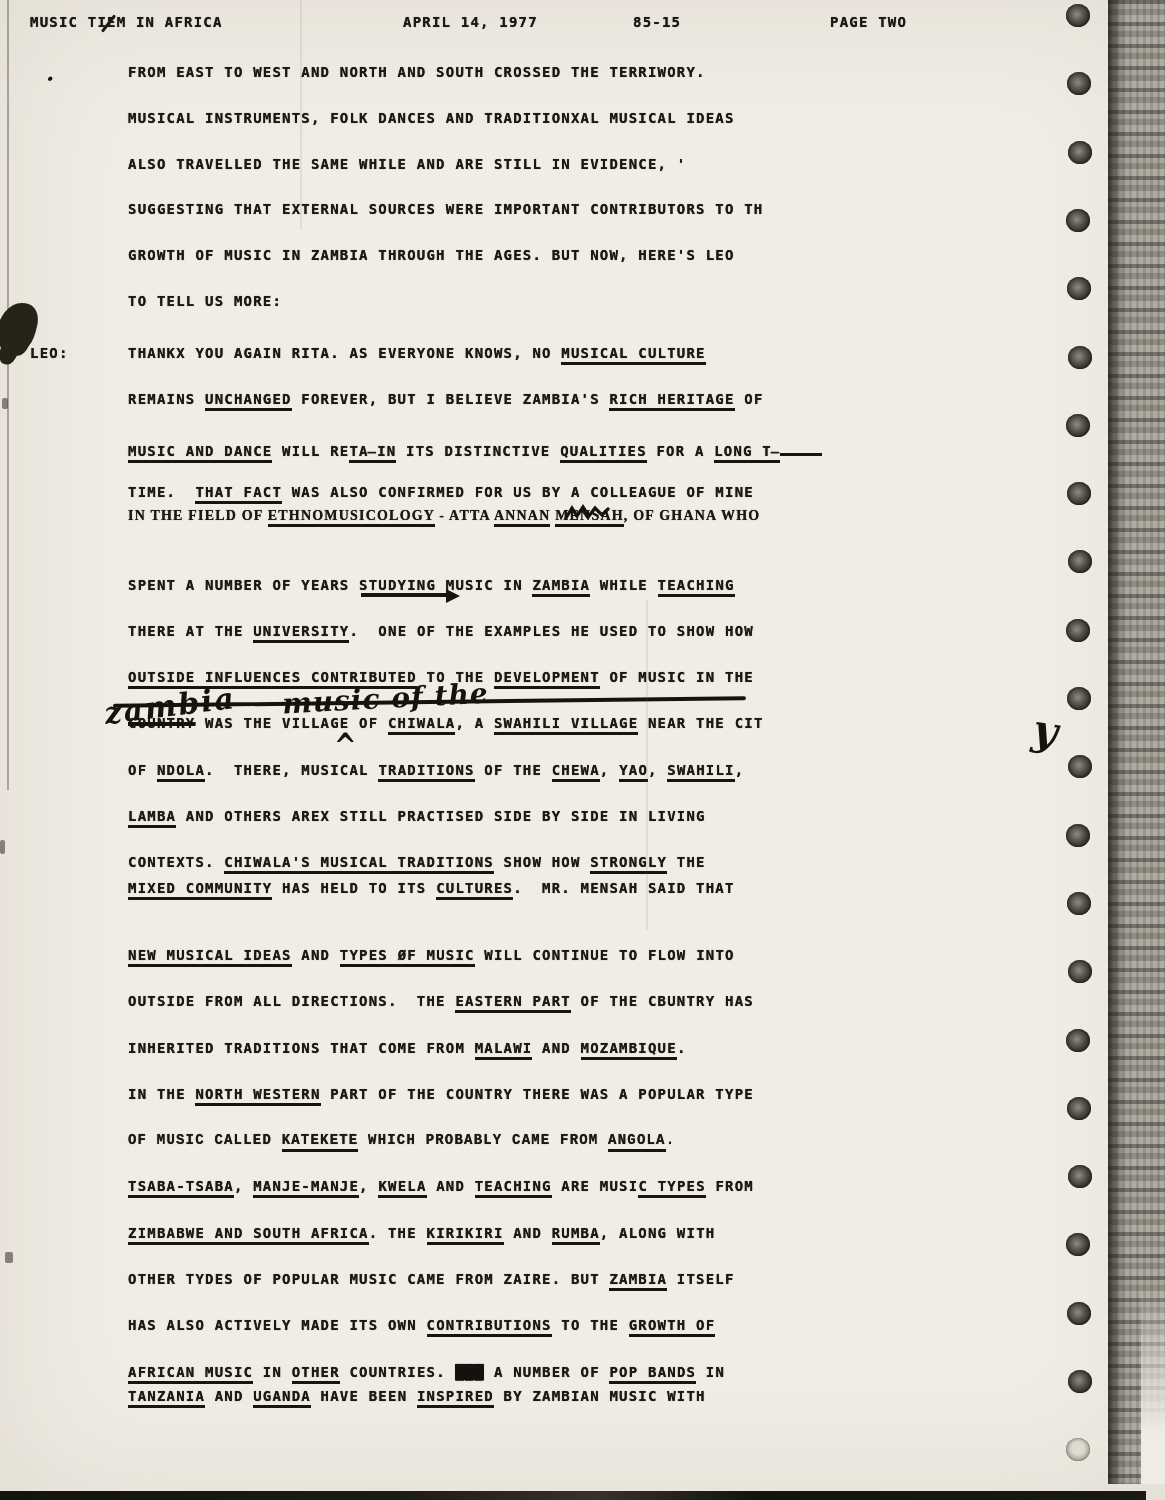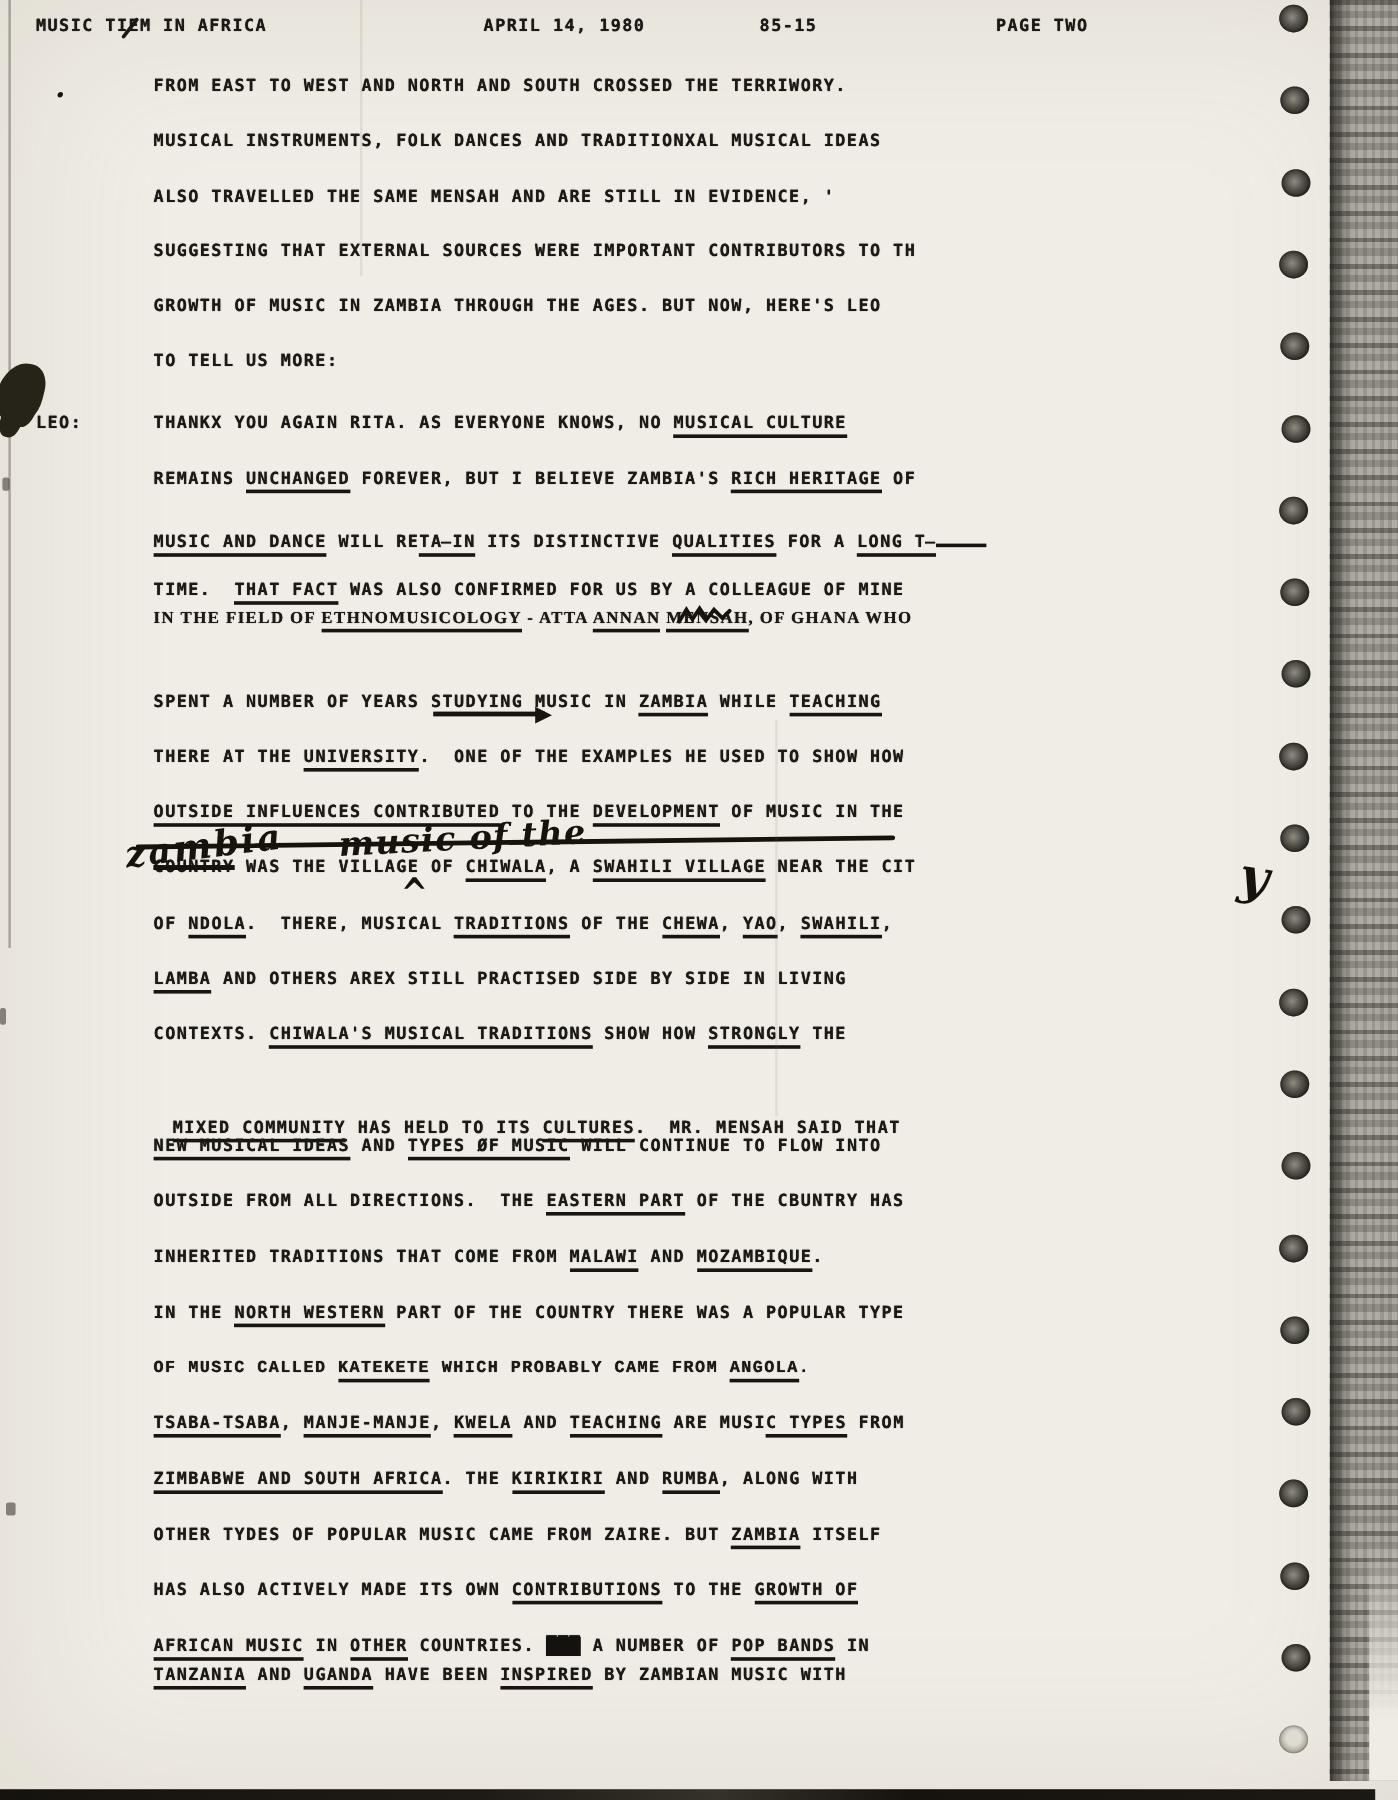--- a/index.html
+++ b/index.html
@@ -63,44 +63,44 @@
   .edge-mark{ position:absolute; background:rgba(50,46,38,0.55); border-radius:2px; }
   .crease{ position:absolute; width:2px; background:rgba(120,112,95,0.13); }
 </style>
 </head>
 <body>
 
 <div class="page">
 
   <span class="tw header-item" style="left:30px">MUSIC TIEM IN AFRICA</span>
   <span class="header-tick"></span>
-  <span class="tw header-item" style="left:403px">APRIL 14, 1980</span>
+  <span class="tw header-item" style="left:403px">APRIL 14, 1977</span>
   <span class="tw header-item" style="left:633px">85-15</span>
   <span class="tw header-item" style="left:830px">PAGE TWO</span>
 
   <div id="doc">
       <div class="line tw" style="top: 64px;"><span class="seg">FROM EAST TO WEST AND NORTH AND SOUTH CROSSED THE TERRIWORY.</span></div>
       <div class="line tw" style="top: 109.8px;"><span class="seg">MUSICAL INSTRUMENTS, FOLK DANCES AND TRADITIONXAL MUSICAL IDEAS</span></div>
-      <div class="line tw" style="top: 155.6px;"><span class="seg">ALSO TRAVELLED THE SAME MENSAH AND ARE STILL IN EVIDENCE, '</span></div>
+      <div class="line tw" style="top: 155.6px;"><span class="seg">ALSO TRAVELLED THE SAME WHILE AND ARE STILL IN EVIDENCE, '</span></div>
       <div class="line tw" style="top: 201.4px;"><span class="seg">SUGGESTING THAT EXTERNAL SOURCES WERE IMPORTANT CONTRIBUTORS TO TH</span></div>
       <div class="line tw" style="top: 247.2px;"><span class="seg">GROWTH OF MUSIC IN ZAMBIA THROUGH THE AGES. BUT NOW, HERE'S LEO</span></div>
       <div class="line tw" style="top: 293px;"><span class="seg">TO TELL US MORE:</span></div>
       <div class="line tw" style="top: 345px;"><span class="speaker tw">LEO:</span><span class="seg">THANKX YOU AGAIN RITA. AS EVERYONE KNOWS, NO </span><span class="seg u">MUSICAL CULTURE</span></div>
       <div class="line tw" style="top: 391.3px;"><span class="seg">REMAINS </span><span class="seg u">UNCHANGED</span><span class="seg"> FOREVER, BUT I BELIEVE ZAMBIA'S </span><span class="seg u">RICH HERITAGE</span><span class="seg"> OF</span></div>
       <div class="line tw" style="top: 437.6px;"><span class="seg u">MUSIC AND DANCE</span><span class="seg"> WILL RE</span><span class="seg u">TA̶IN</span><span class="seg"> ITS DISTINCTIVE </span><span class="seg u">QUALITIES</span><span class="seg"> FOR A </span><span class="seg u">LONG T̶</span><span class="seg u gap" style="width: 42px;"></span></div>
       <div class="line tw" style="top: 483.9px;"><span class="seg">TIME.  </span><span class="seg u">THAT FACT</span><span class="seg"> WAS ALSO CONFIRMED FOR US BY A COLLEAGUE OF MINE</span></div>
       <div class="line tw" style="top: 508px; font-family: Liberation Serif, serif;"><span class="seg">IN THE FIELD OF </span><span class="seg u">ETHNOMUSICOLOGY</span><span class="seg"> - ATTA </span><span class="seg u">ANNAN</span><span class="seg"> </span><span class="seg u">MENSAH</span><span class="seg">, OF GHANA WHO</span></div>
       <div class="line tw" style="top: 576.5px;"><span class="seg">SPENT A NUMBER OF YEARS </span><span class="seg u u-arrow">STUDYING</span><span class="seg"> MUSIC IN </span><span class="seg u">ZAMBIA</span><span class="seg"> WHILE </span><span class="seg u">TEACHING</span></div>
       <div class="line tw" style="top: 622.8px;"><span class="seg">THERE AT THE </span><span class="seg u">UNIVERSITY</span><span class="seg">.  ONE OF THE EXAMPLES HE USED TO SHOW HOW</span></div>
       <div class="line tw" style="top: 669.1px;"><span class="seg u">OUTSIDE INFLUENCES CONTRIBUTED</span><span class="seg"> TO THE </span><span class="seg u">DEVELOPMENT</span><span class="seg"> OF MUSIC IN THE</span></div>
       <div class="line tw" style="top: 715.4px;"><span class="seg strike">COUNTRY</span><span class="seg"> WAS THE VILLAGE OF </span><span class="seg u">CHIWALA</span><span class="seg">, A </span><span class="seg u">SWAHILI VILLAGE</span><span class="seg"> NEAR THE CIT</span></div>
       <div class="line tw" style="top: 761.7px;"><span class="seg">OF </span><span class="seg u">NDOLA</span><span class="seg">.  THERE, MUSICAL </span><span class="seg u">TRADITIONS</span><span class="seg"> OF THE </span><span class="seg u">CHEWA</span><span class="seg">, </span><span class="seg u">YAO</span><span class="seg">, </span><span class="seg u">SWAHILI</span><span class="seg">,</span></div>
       <div class="line tw" style="top: 808px;"><span class="seg u">LAMBA</span><span class="seg"> AND OTHERS AREX STILL PRACTISED SIDE BY SIDE IN LIVING</span></div>
       <div class="line tw" style="top: 854.3px;"><span class="seg">CONTEXTS. </span><span class="seg u">CHIWALA'S MUSICAL TRADITIONS</span><span class="seg"> SHOW HOW </span><span class="seg u">STRONGLY</span><span class="seg"> THE</span></div>
-      <div class="line tw" style="top: 932px; margin-left: 16px;"><span class="seg u">MIXED COMMUNITY</span><span class="seg"> HAS HELD TO ITS </span><span class="seg u">CULTURES</span><span class="seg">.  MR. MENSAH SAID THAT</span></div>
+      <div class="line tw" style="top: 880px;"><span class="seg u">MIXED COMMUNITY</span><span class="seg"> HAS HELD TO ITS </span><span class="seg u">CULTURES</span><span class="seg">.  MR. MENSAH SAID THAT</span></div>
       <div class="line tw" style="top: 946.9px;"><span class="seg u">NEW MUSICAL IDEAS</span><span class="seg"> AND </span><span class="seg u">TYPES ØF MUSIC</span><span class="seg"> WILL CONTINUE TO FLOW INTO</span></div>
       <div class="line tw" style="top: 993.2px;"><span class="seg">OUTSIDE FROM ALL DIRECTIONS.  THE </span><span class="seg u">EASTERN PART</span><span class="seg"> OF THE CBUNTRY HAS</span></div>
       <div class="line tw" style="top: 1039.5px;"><span class="seg">INHERITED TRADITIONS THAT COME FROM </span><span class="seg u">MALAWI</span><span class="seg"> AND </span><span class="seg u">MOZAMBIQUE</span><span class="seg">.</span></div>
       <div class="line tw" style="top: 1085.8px;"><span class="seg">IN THE </span><span class="seg u">NORTH WESTERN</span><span class="seg"> PART OF THE COUNTRY THERE WAS A POPULAR TYPE</span></div>
       <div class="line tw" style="top: 1132.1px; font-family: Liberation Mono, monospace;"><span class="seg">OF MUSIC CALLED </span><span class="seg u">KATEKETE</span><span class="seg"> WHICH PROBABLY CAME FROM </span><span class="seg u">ANGOLA</span><span class="seg">.</span></div>
       <div class="line tw" style="top: 1178.4px;"><span class="seg u">TSABA-TSABA</span><span class="seg">, </span><span class="seg u">MANJE-MANJE</span><span class="seg">, </span><span class="seg u">KWELA</span><span class="seg"> AND </span><span class="seg u">TEACHING</span><span class="seg"> ARE MUSI</span><span class="seg u">C TYPES</span><span class="seg"> FROM</span></div>
       <div class="line tw" style="top: 1224.7px;"><span class="seg u">ZIMBABWE AND SOUTH AFRICA</span><span class="seg">. THE </span><span class="seg u">KIRIKIRI</span><span class="seg"> AND </span><span class="seg u">RUMBA</span><span class="seg">, ALONG WITH</span></div>
       <div class="line tw" style="top: 1271px;"><span class="seg">OTHER TYDES OF POPULAR MUSIC CAME FROM ZAIRE. BUT </span><span class="seg u">ZAMBIA</span><span class="seg"> ITSELF</span></div>
       <div class="line tw" style="top: 1317.3px;"><span class="seg">HAS ALSO ACTIVELY MADE ITS OWN </span><span class="seg u">CONTRIBUTIONS</span><span class="seg"> TO THE </span><span class="seg u">GROWTH OF</span></div>
       <div class="line tw" style="top: 1363.6px;"><span class="seg u">AFRICAN MUSIC</span><span class="seg"> IN </span><span class="seg u">OTHER</span><span class="seg"> COUNTRIES. </span><span class="seg redact">███</span><span class="seg"> A NUMBER OF </span><span class="seg u">POP BANDS</span><span class="seg"> IN</span></div>

